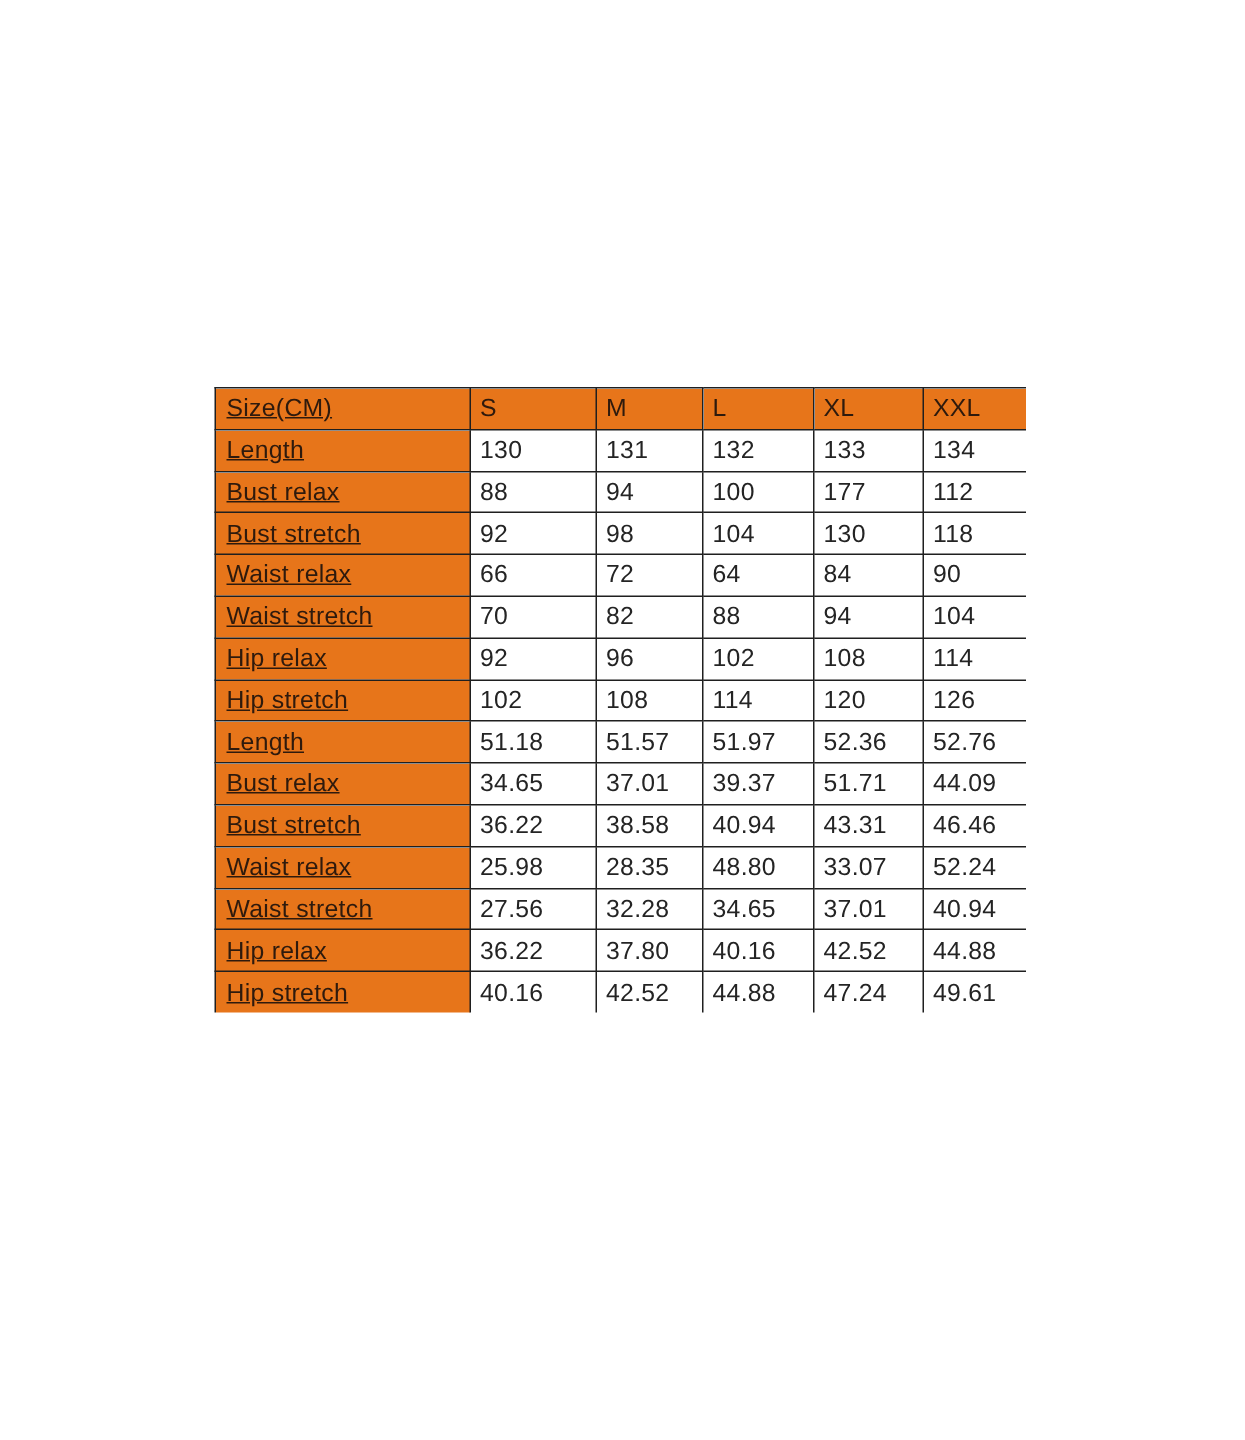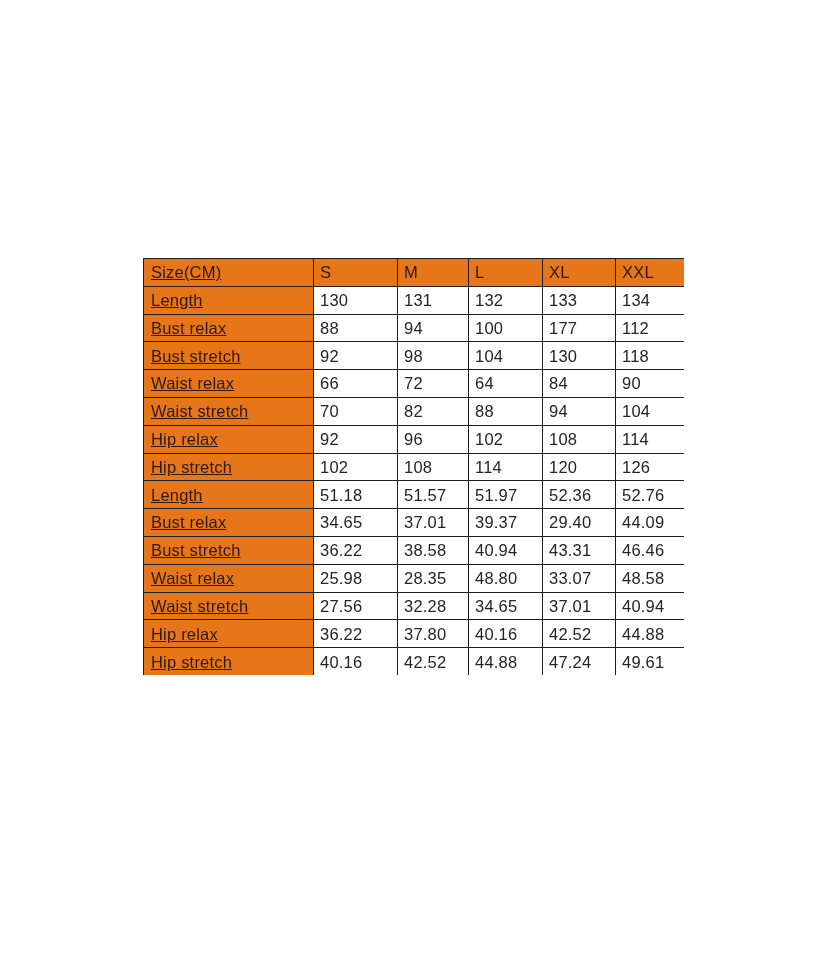--- a/index.html
+++ b/index.html
@@ -133,38 +133,38 @@
           <td class="value-cell">51.57</td>
           <td class="value-cell">51.97</td>
           <td class="value-cell">52.36</td>
           <td class="value-cell">52.76</td>
         </tr>
         <tr>
           <td class="label-cell">Bust relax</td>
           <td class="value-cell">34.65</td>
           <td class="value-cell">37.01</td>
           <td class="value-cell">39.37</td>
-          <td class="value-cell">29.40</td>
+          <td class="value-cell">51.71</td>
           <td class="value-cell">44.09</td>
         </tr>
         <tr>
           <td class="label-cell">Bust stretch</td>
           <td class="value-cell">36.22</td>
           <td class="value-cell">38.58</td>
           <td class="value-cell">40.94</td>
           <td class="value-cell">43.31</td>
           <td class="value-cell">46.46</td>
         </tr>
         <tr>
           <td class="label-cell">Waist relax</td>
           <td class="value-cell">25.98</td>
           <td class="value-cell">28.35</td>
           <td class="value-cell">48.80</td>
           <td class="value-cell">33.07</td>
-          <td class="value-cell">48.58</td>
+          <td class="value-cell">52.24</td>
         </tr>
         <tr>
           <td class="label-cell">Waist stretch</td>
           <td class="value-cell">27.56</td>
           <td class="value-cell">32.28</td>
           <td class="value-cell">34.65</td>
           <td class="value-cell">37.01</td>
           <td class="value-cell">40.94</td>
         </tr>
         <tr>

